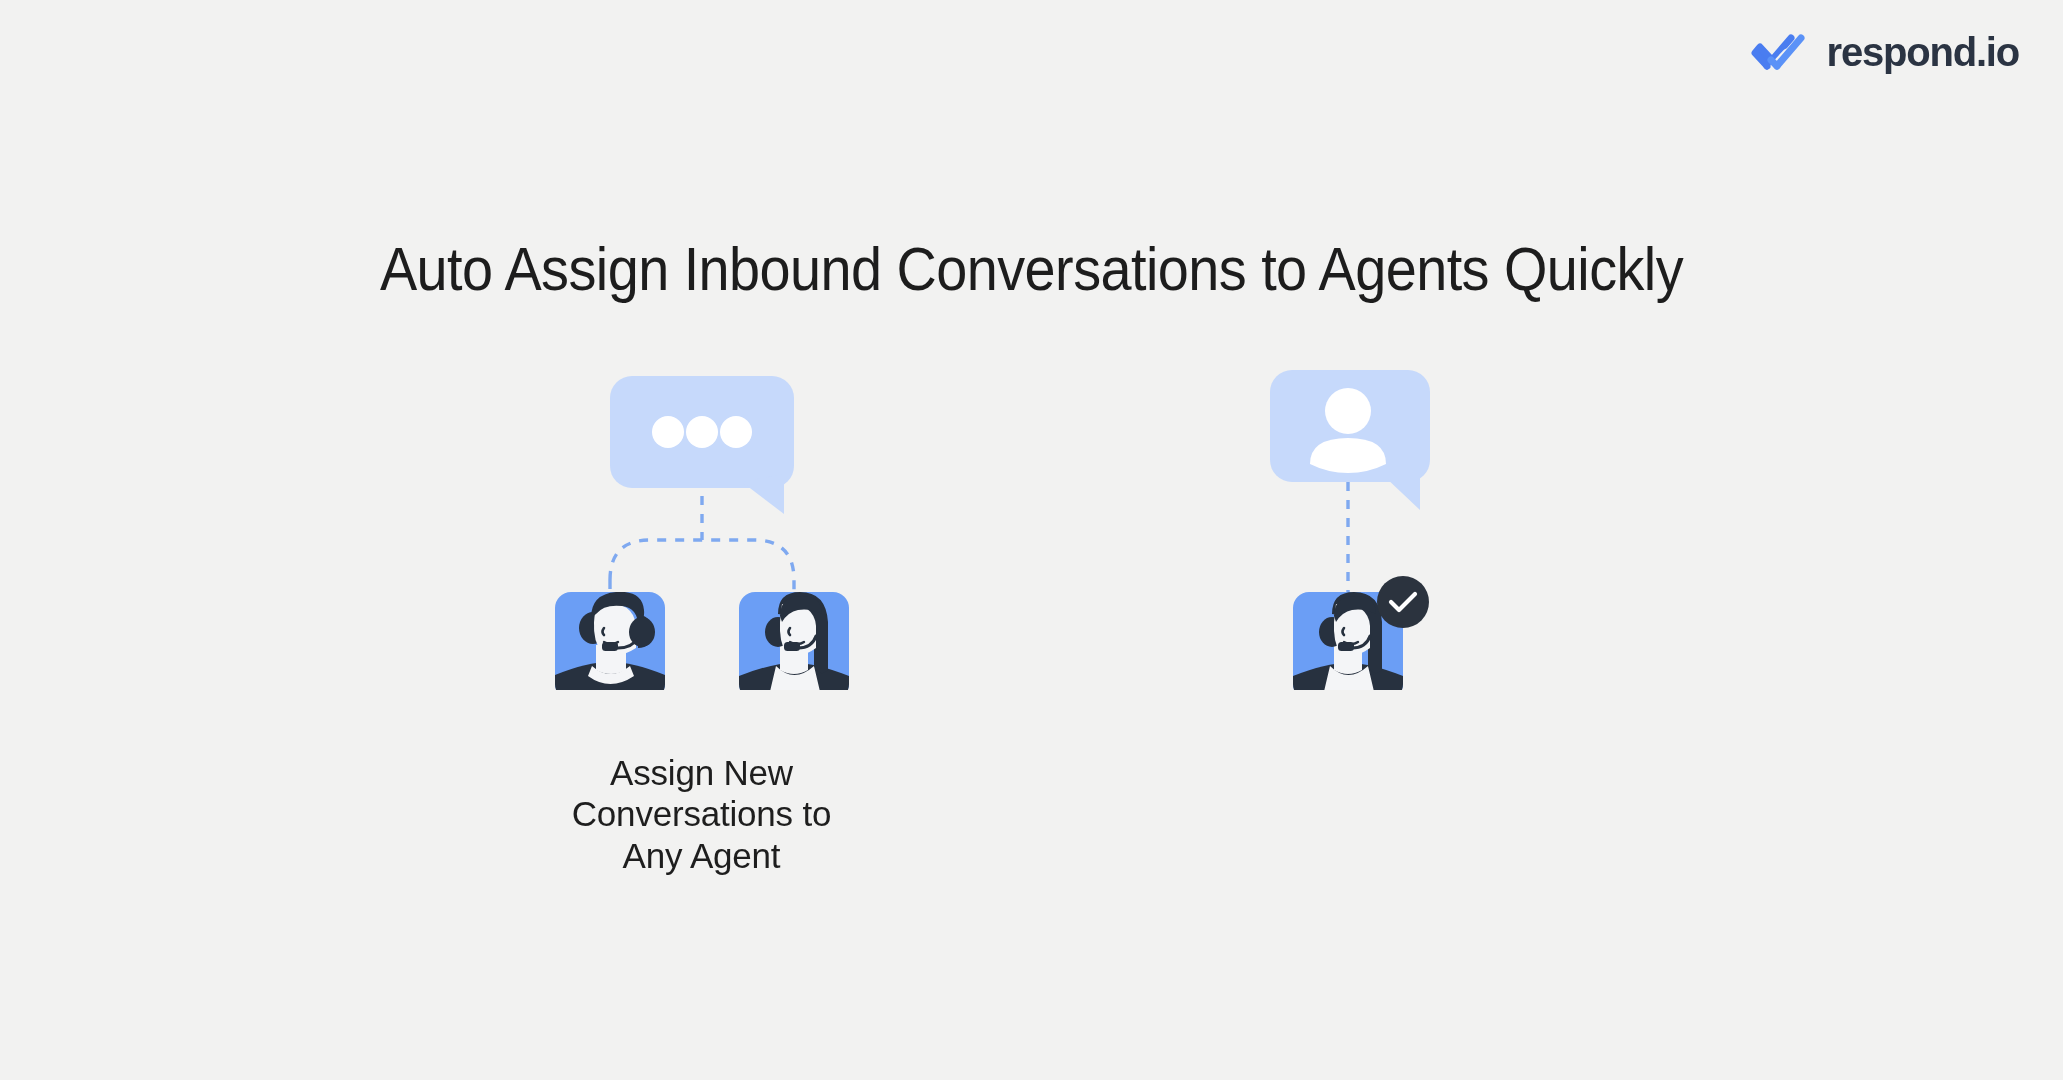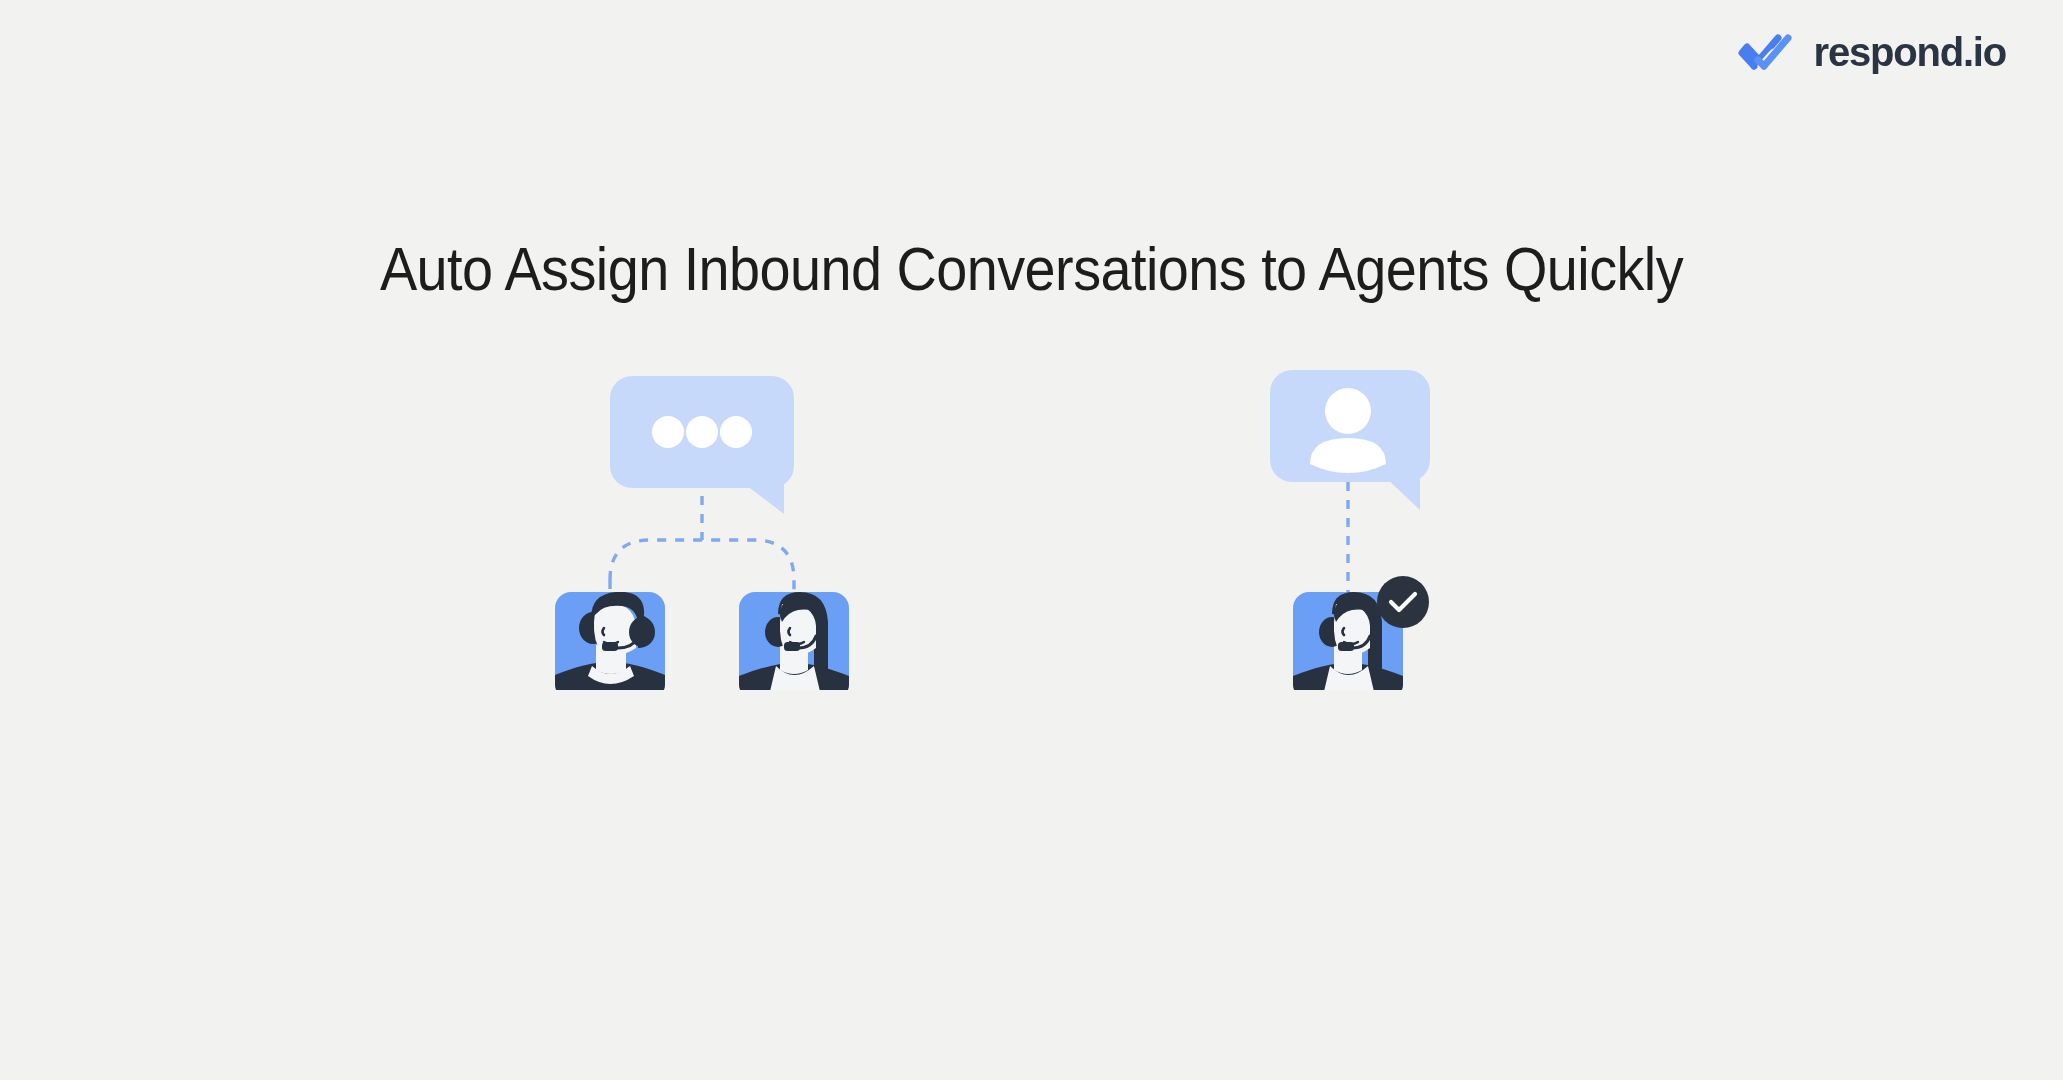--- a/index.html
+++ b/index.html
@@ -12,21 +12,21 @@
     background: #f2f2f1;
     font-family: "Liberation Sans", sans-serif;
     overflow: hidden;
     position: relative;
   }
 
   
   .logo {
     position: absolute;
     top: 30px;
-    right: 57px;
+    right: 44px;
     display: flex;
     align-items: center;
     gap: 14px;
   }
   .logo-mark {
     width: 62px;
     height: 44px;
     display: block;
   }
   .logo-text {
@@ -195,20 +195,23 @@
             <path d="M298 258 q-3 4 0 7" stroke="#27313f" stroke-width="2.6" fill="none" stroke-linecap="round"></path>
 
             <path d="M298 272 q8 4 14 0" stroke="#27313f" stroke-width="2.4" fill="none" stroke-linecap="round"></path>
 
             <path d="M324 266 Q320 278 306 278" stroke="#27313f" stroke-width="3" fill="none" stroke-linecap="round"></path>
             <rect x="292" y="272" width="16" height="9" rx="3.5" fill="#27313f"></rect>
           </g>
         </g>
       </svg>
     </div>
+    <div class="caption">Assign New
+Conversations to
+Any Agent</div>
   </div>
 
   <div class="column">
     <div class="illustration">
       <svg class="illus-svg" width="420" height="320" viewBox="0 0 420 320">
 
         <g stroke="#7fa9f0" stroke-width="3.4" fill="none" stroke-dasharray="9 9" stroke-linecap="butt">
           <path d="M196 112 L196 222"></path>
         </g>
 

